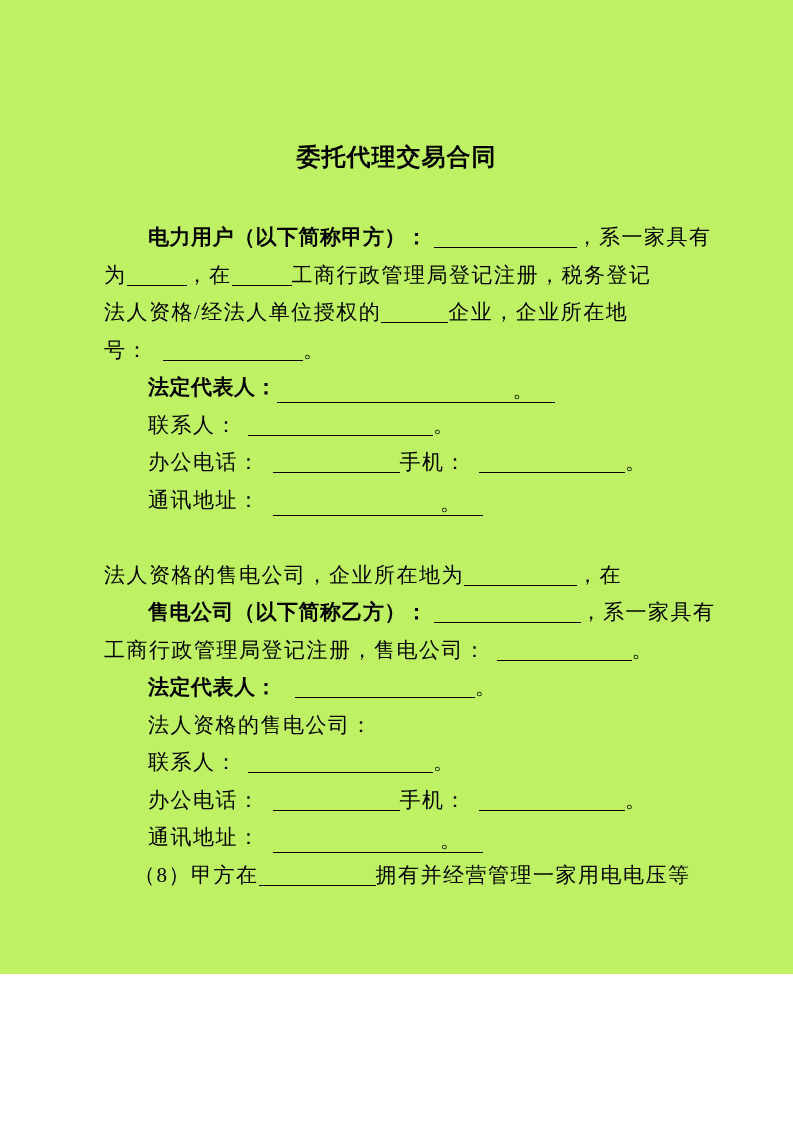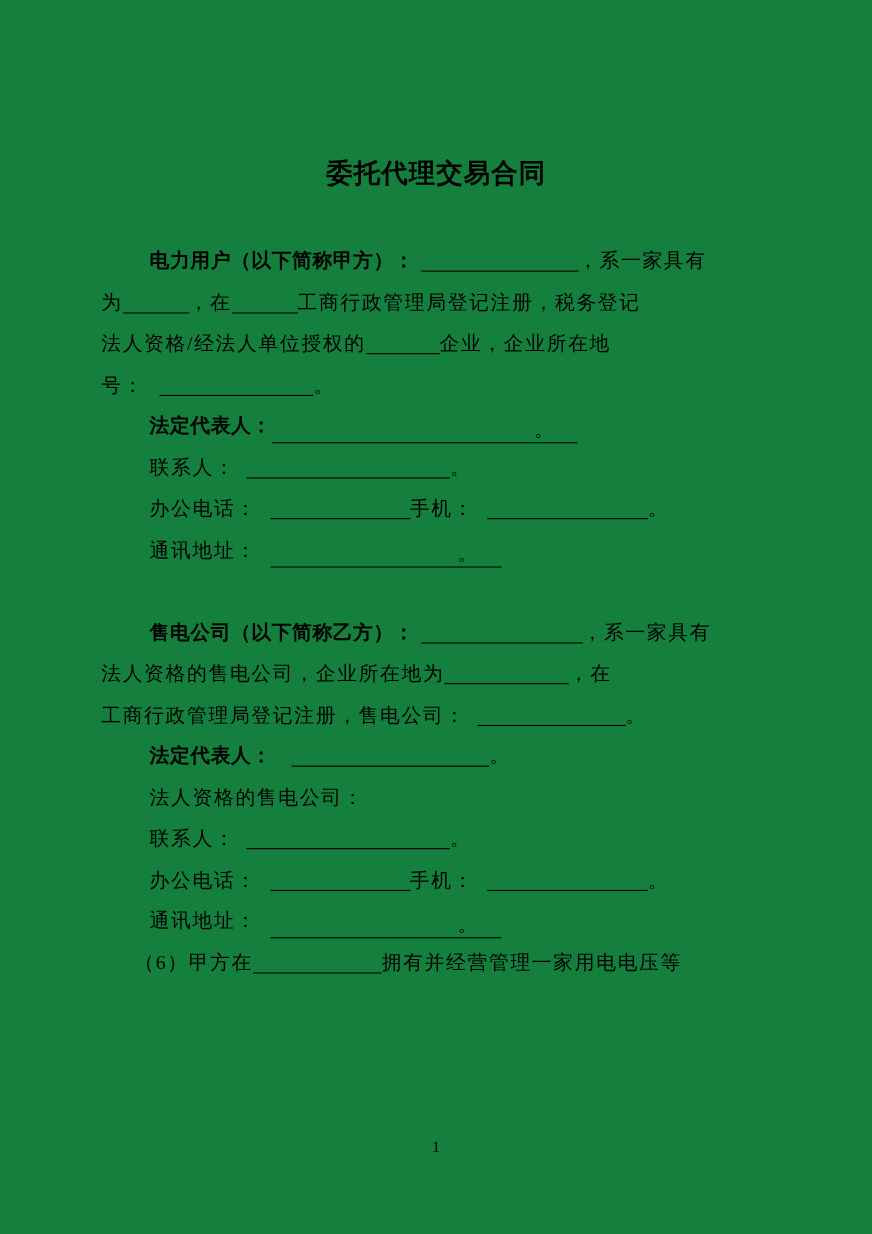--- a/index.html
+++ b/index.html
@@ -1,41 +1,41 @@
 <!DOCTYPE html>
 <html><head>
 <meta charset="utf-8">
 <style>
   html, body { margin: 0; padding: 0; background: #ffffff; }
   .page {
     position: relative;
     width: 793px;
-    height: 1122px;
-    background: #15803d;
+    height: 974px;
+    background: #bef264;
     overflow: hidden;
     font-family: "Liberation Serif", "DejaVu Serif", serif;
     color: #000;
   }
   .doc-title {
     position: absolute;
     top: 141px;
     left: 0;
     width: 100%;
     text-align: center;
     font-family: "DejaVu Sans", "Liberation Sans", sans-serif;
     font-weight: 700;
     font-size: 24px;
     letter-spacing: 1px;
   }
   .content {
     position: absolute;
     top: 219px;
-    left: 92px;
+    left: 104px;
     width: 600px;
-    font-size: 18px;
+    font-size: 21px;
     letter-spacing: 1.5px;
   }
   .line {
     height: 37.5px;
     line-height: 37.5px;
     white-space: nowrap;
   }
   .ind    { padding-left: 44px; }
   .ind-sm { padding-left: 30px; }
   .b {
@@ -105,26 +105,26 @@
     <div class="line ind">
       <span>办公电话：</span><span class="blank" style="width:127px;margin-left:12px"></span><span>手机：</span><span class="blank" style="width:146px;margin-left:12px"></span><span>。</span>
     </div>
 
     <div class="line ind">
       <span>通讯地址：</span><span class="blank period-in" style="width:190px;margin-left:12px"><span>。</span></span>
     </div>
 
     <div class="line"></div>
 
+    <div class="line">
+      <span>法人资格的售电公司，企业所在地为</span><span class="blank" style="width:113px"></span><span>，在</span>
+    </div>
+
     <div class="line ind">
       <span class="b">售电公司（以下简称乙方）：</span><span class="blank" style="width:147px;margin-left:6px"></span><span>，系一家具有</span>
-    </div>
-
-    <div class="line">
-      <span>法人资格的售电公司，企业所在地为</span><span class="blank" style="width:113px"></span><span>，在</span>
     </div>
 
     <div class="line">
       <span>工商行政管理局登记注册，售电公司：</span><span class="blank" style="width:135px;margin-left:10px"></span><span>。</span>
     </div>
 
     <div class="line ind">
       <span class="b">法定代表人：</span><span class="blank" style="width:180px;margin-left:18px"></span><span>。</span>
     </div>
 
@@ -139,20 +139,20 @@
     <div class="line ind">
       <span>办公电话：</span><span class="blank" style="width:127px;margin-left:12px"></span><span>手机：</span><span class="blank" style="width:146px;margin-left:12px"></span><span>。</span>
     </div>
 
     <div class="line ind">
       <span>通讯地址：</span><span class="blank period-in" style="width:190px;margin-left:12px"><span>。</span></span>
     </div>
 
 
     <div class="line ind-sm">
-      <span>（6）甲方在</span><span class="blank" style="width:117px"></span><span>拥有并经营管理一家用电电压等</span>
+      <span>（8）甲方在</span><span class="blank" style="width:117px"></span><span>拥有并经营管理一家用电电压等</span>
     </div>
 
   </div>
 
   <div class="page-number">1</div>
 
 </div>
 
 </body></html>

